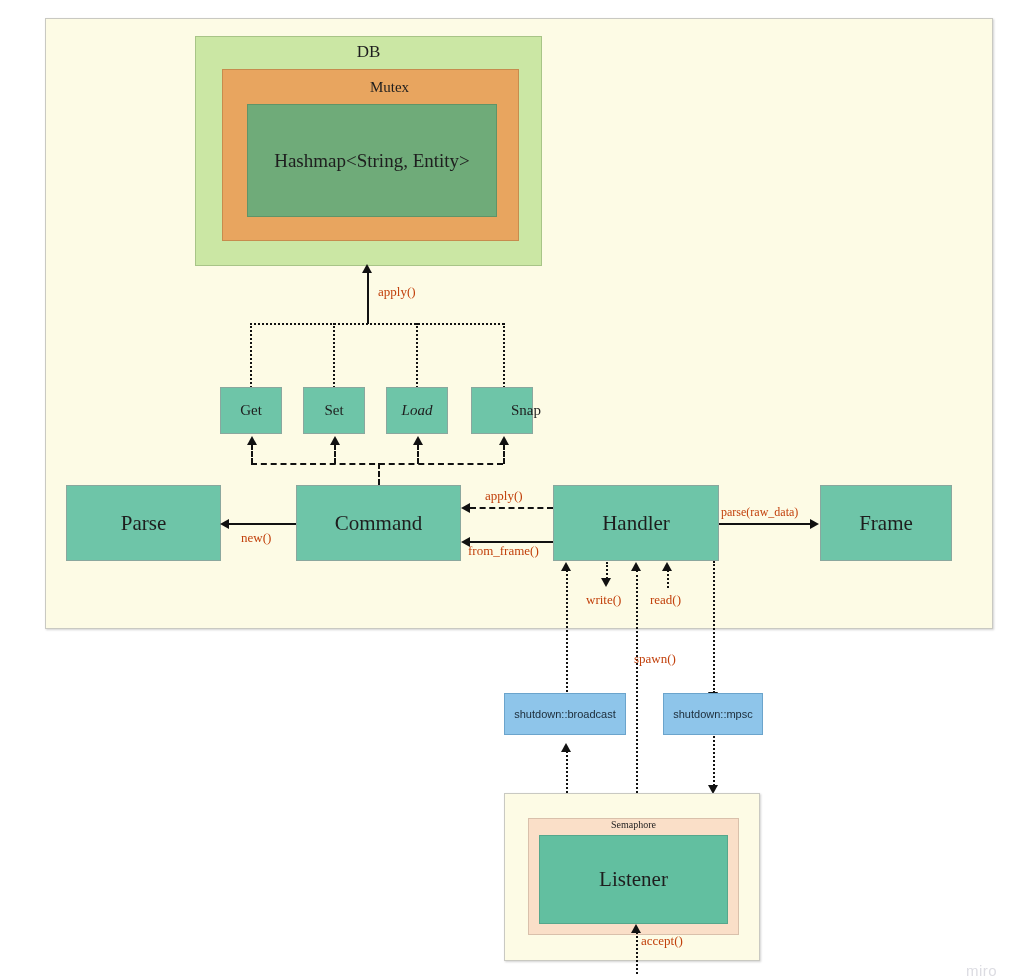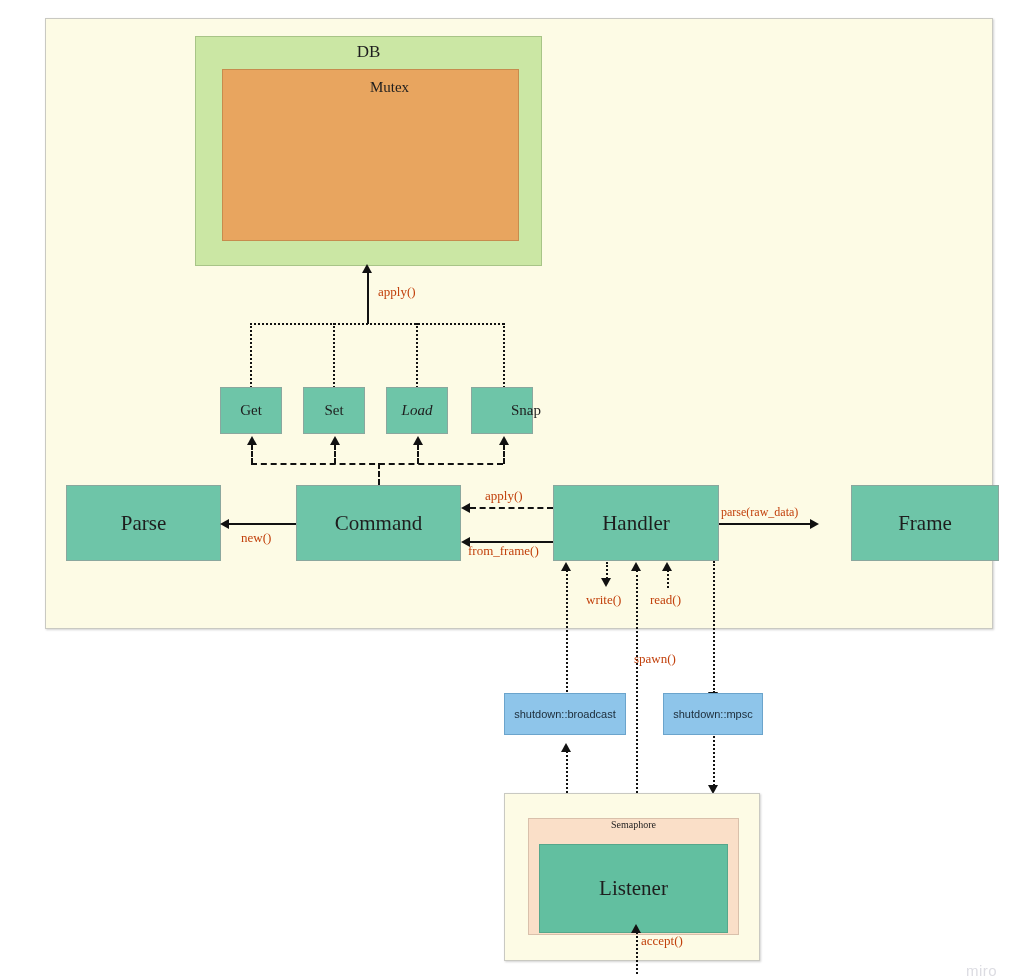--- a/index.html
+++ b/index.html
@@ -129,20 +129,23 @@
 <div id="canvas">
 
   <div class="abs frame-main"></div>
 
   <div class="abs box-db"></div>
   <div class="abs grp-title t-db">DB</div>
 
   <div class="abs box-mutex"></div>
   <div class="abs grp-title t-mutex">Mutex</div>
 
+  <div class="abs box-hashmap" style="display:flex;align-items:center;justify-content:center;font-size:19px;color:#1e1e1e;">
+    <span>Hashmap&lt;String, Entity&gt;</span>
+  </div>
 
   <div class="abs ln v-solid" style="left:367px; top:272px; height:52px;"></div>
   <div class="abs arw arw-up" style="left:362px; top:264px;"></div>
   <div class="abs lbl" style="left:378px; top:284px;">apply()</div>
 
   <div class="abs ln h-dot" style="left:250px; top:323px; width:254px;"></div>
   <div class="abs ln v-dot" style="left:250px; top:323px; height:65px;"></div>
   <div class="abs ln v-dot" style="left:333px; top:323px; height:65px;"></div>
   <div class="abs ln v-dot" style="left:416px; top:323px; height:65px;"></div>
   <div class="abs ln v-dot" style="left:503px; top:323px; height:65px;"></div>
@@ -173,21 +176,21 @@
 
   <div class="abs node big" style="left:296px; top:485px; width:165px; height:76px;">
     <span>Command</span>
   </div>
   <div class="abs node big" style="left:66px; top:485px; width:155px; height:76px;">
     <span>Parse</span>
   </div>
   <div class="abs node big" style="left:553px; top:485px; width:166px; height:76px;">
     <span>Handler</span>
   </div>
-  <div class="abs node big" style="left:820px; top:485px; width:148px; height:76px;margin-left:31px;">
+  <div class="abs node big" style="left:820px; top:485px; width:132px; height:76px;">
     <span>Frame</span>
   </div>
 
   <div class="abs ln h-solid" style="left:229px; top:523px; width:67px;"></div>
   <div class="abs arw arw-left" style="left:220px; top:519px;"></div>
   <div class="abs lbl" style="left:241px; top:530px;">new()</div>
 
   <div class="abs ln h-dash" style="left:470px; top:507px; width:83px;"></div>
   <div class="abs arw arw-left" style="left:461px; top:503px;"></div>
   <div class="abs lbl" style="left:485px; top:488px;">apply()</div>
@@ -227,21 +230,21 @@
 
   <div class="abs ln v-dot" style="left:566px; top:751px; height:50px;"></div>
   <div class="abs arw arw-up" style="left:561px; top:743px;"></div>
 
   <div class="abs ln v-dot" style="left:713px; top:736px; height:50px;"></div>
   <div class="abs arw arw-down" style="left:708px; top:785px;"></div>
 
   <div class="abs frame-listener"></div>
   <div class="abs box-semaphore"></div>
   <div class="abs grp-title t-sem">Semaphore</div>
-  <div class="abs box-listener" style="display:flex;align-items:center;justify-content:center;font-size:21px;color:#1e1e1e;margin-top:9px;">
+  <div class="abs box-listener" style="display:flex;align-items:center;justify-content:center;font-size:21px;color:#1e1e1e;">
     <span>Listener</span>
   </div>
 
   <div class="abs ln v-dot" style="left:636px; top:932px; height:42px;"></div>
   <div class="abs arw arw-up" style="left:631px; top:924px;"></div>
   <div class="abs lbl" style="left:641px; top:933px;">accept()</div>
 
   <div class="abs watermark">miro</div>
 
 </div>

